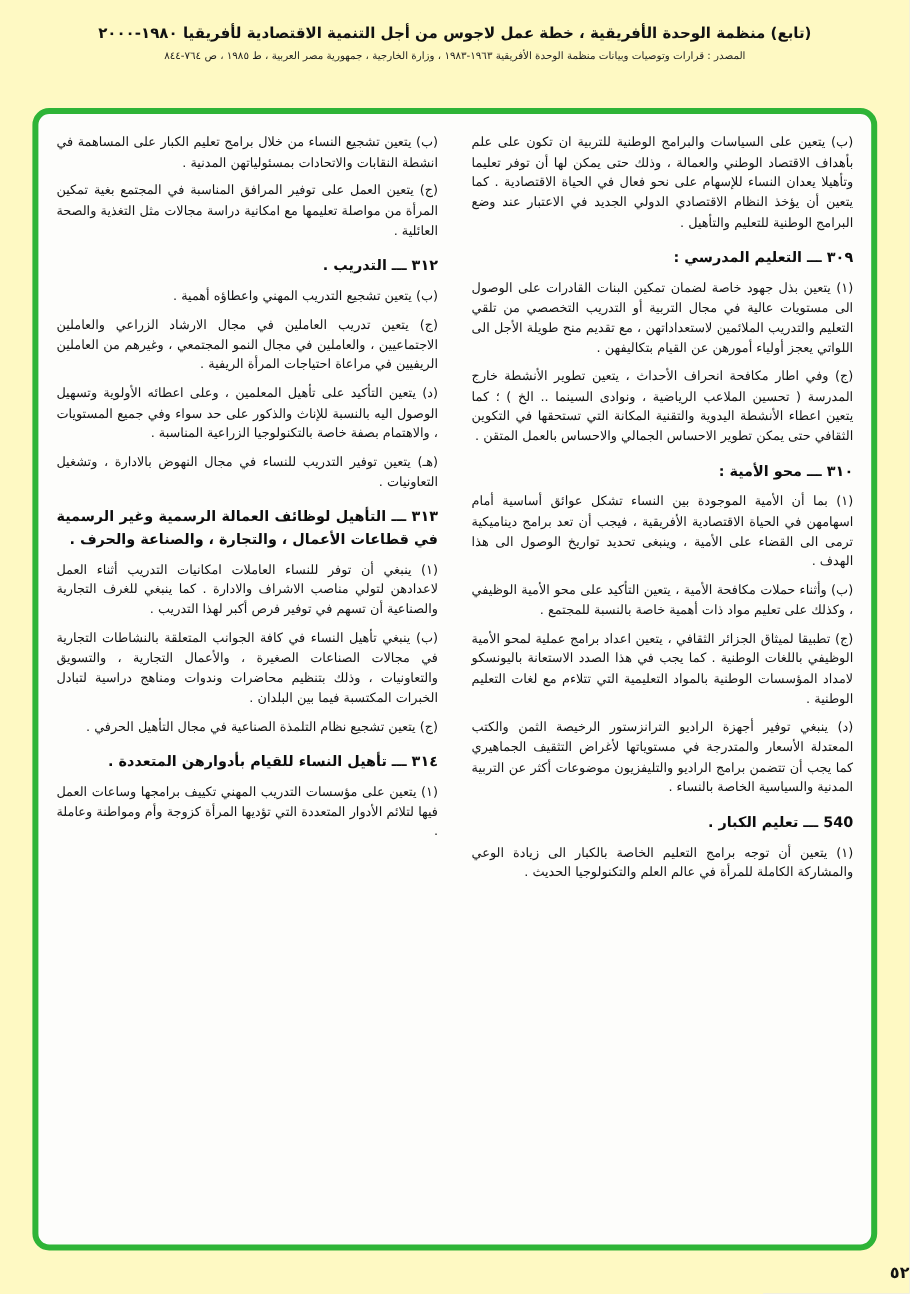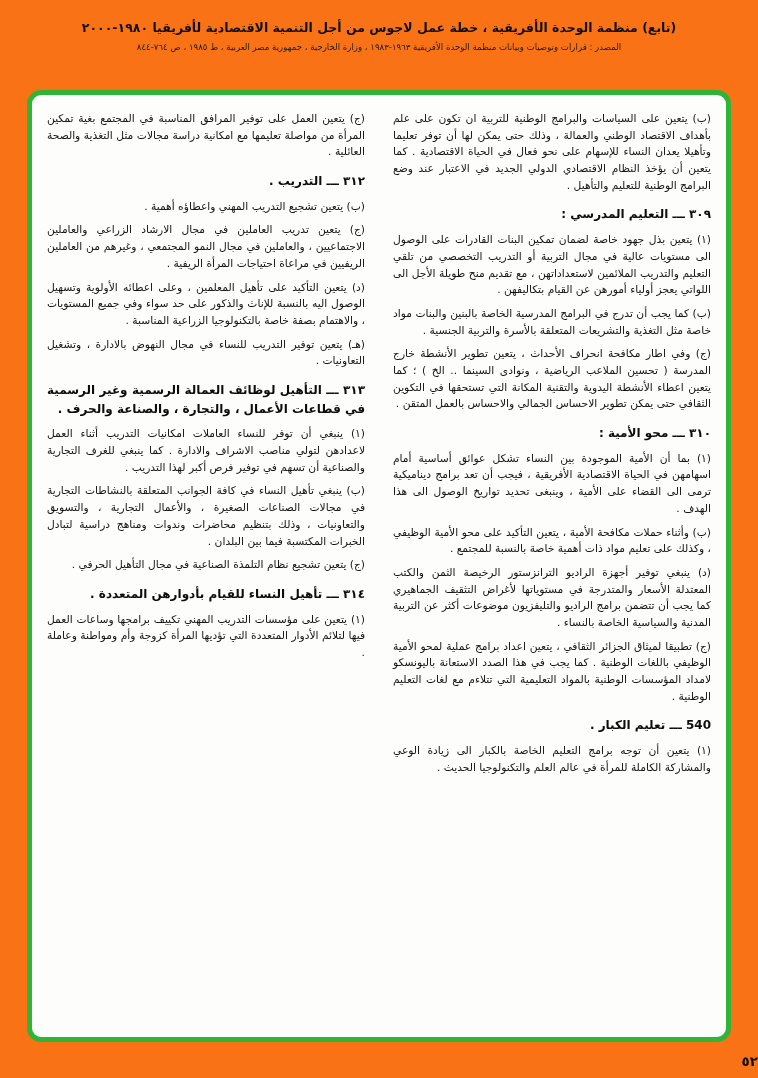--- a/index.html
+++ b/index.html
@@ -3,21 +3,21 @@
 <meta charset="utf-8">
 <style>
   * { margin: 0; padding: 0; box-sizing: border-box; }
   html, body { background: #e9e9e6; }
   body {
     width: 758px; height: 1078px;
     font-family: "DejaVu Sans", sans-serif;
   }
   .page {
     width: 758px; height: 1078px;
-    background: #f97316;
+    background: #fef9c3;
     position: relative;
     direction: rtl;
     overflow: hidden;
   }
   .doc-header {
     padding-top: 20px;
     text-align: center;
   }
   .doc-title {
     font-size: 12.5px;
@@ -78,31 +78,31 @@
     <div class="doc-title">(تابع) منظمة الوحدة الأفريقية ، خطة عمل لاجوس من أجل التنمية الاقتصادية لأفريقيا ١٩٨٠-٢٠٠٠</div>
     <div class="doc-source">المصدر : قرارات وتوصيات وبيانات منظمة الوحدة الأفريقية ١٩٦٣-١٩٨٣ ، وزارة الخارجية ، جمهورية مصر العربية ، ط ١٩٨٥ ، ص ٧٦٤-٨٤٤</div>
   </div>
 
   <div class="content-box">
     <div class="columns">
       <div class="col" id="col-right">
           <div class="para">(ب) يتعين على السياسات والبرامج الوطنية للتربية ان تكون على علم بأهداف الاقتصاد الوطني والعمالة ، وذلك حتى يمكن لها أن توفر تعليما وتأهيلا يعدان النساء للإسهام على نحو فعال في الحياة الاقتصادية . كما يتعين أن يؤخذ النظام الاقتصادي الدولي الجديد في الاعتبار عند وضع البرامج الوطنية للتعليم والتأهيل .</div>
           <div class="heading">٣٠٩ ـــ التعليم المدرسي :</div>
           <div class="para">(١) يتعين بذل جهود خاصة لضمان تمكين البنات القادرات على الوصول الى مستويات عالية في مجال التربية أو التدريب التخصصي من تلقي التعليم والتدريب الملائمين لاستعداداتهن ، مع تقديم منح طويلة الأجل الى اللواتي يعجز أولياء أمورهن عن القيام بتكاليفهن .</div>
-          <div class="para">(ب) كما يجب أن تدرج في البرامج المدرسية الخاصة بالبنين والبنات مواد خاصة مثل التغذية والتشريعات المتعلقة بالأسرة والتربية الجنسية .</div>
           <div class="para">(ج) وفي اطار مكافحة انحراف الأحداث ، يتعين تطوير الأنشطة خارج المدرسة ( تحسين الملاعب الرياضية ، ونوادى السينما .. الخ ) ؛ كما يتعين اعطاء الأنشطة اليدوية والتقنية المكانة التي تستحقها في التكوين الثقافي حتى يمكن تطوير الاحساس الجمالي والاحساس بالعمل المتقن .</div>
           <div class="heading">٣١٠ ـــ محو الأمية :</div>
           <div class="para">(١) بما أن الأمية الموجودة بين النساء تشكل عوائق أساسية أمام اسهامهن في الحياة الاقتصادية الأفريقية ، فيجب أن تعد برامج ديناميكية ترمى الى القضاء على الأمية ، وينبغى تحديد تواريخ الوصول الى هذا الهدف .</div>
           <div class="para">(ب) وأثناء حملات مكافحة الأمية ، يتعين التأكيد على محو الأمية الوظيفي ، وكذلك على تعليم مواد ذات أهمية خاصة بالنسبة للمجتمع .</div>
+          <div class="para">(ج) تطبيقا لميثاق الجزائر الثقافي ، يتعين اعداد برامج عملية لمحو الأمية الوظيفي باللغات الوطنية . كما يجب في هذا الصدد الاستعانة باليونسكو لامداد المؤسسات الوطنية بالمواد التعليمية التي تتلاءم مع لغات التعليم الوطنية .</div>
           <div class="para">(د) ينبغي توفير أجهزة الراديو الترانزستور الرخيصة الثمن والكتب المعتدلة الأسعار والمتدرجة في مستوياتها لأغراض التثقيف الجماهيري كما يجب أن تتضمن برامج الراديو والتليفزيون موضوعات أكثر عن التربية المدنية والسياسية الخاصة بالنساء .</div>
-          <div class="para">(ج) تطبيقا لميثاق الجزائر الثقافي ، يتعين اعداد برامج عملية لمحو الأمية الوظيفي باللغات الوطنية . كما يجب في هذا الصدد الاستعانة باليونسكو لامداد المؤسسات الوطنية بالمواد التعليمية التي تتلاءم مع لغات التعليم الوطنية .</div>
           <div class="heading">540 ـــ تعليم الكبار .</div>
           <div class="para">(١) يتعين أن توجه برامج التعليم الخاصة بالكبار الى زيادة الوعي والمشاركة الكاملة للمرأة في عالم العلم والتكنولوجيا الحديث .</div>
         </div>
       <div class="col" id="col-left">
+          <div class="para">(ب) يتعين تشجيع النساء من خلال برامج تعليم الكبار على المساهمة في انشطة النقابات والاتحادات بمسئولياتهن المدنية .</div>
           <div class="para">(ج) يتعين العمل على توفير المرافق المناسبة في المجتمع بغية تمكين المرأة من مواصلة تعليمها مع امكانية دراسة مجالات مثل التغذية والصحة العائلية .</div>
           <div class="heading">٣١٢ ـــ التدريب .</div>
           <div class="para">(ب) يتعين تشجيع التدريب المهني واعطاؤه أهمية .</div>
           <div class="para">(ج) يتعين تدريب العاملين في مجال الارشاد الزراعي والعاملين الاجتماعيين ، والعاملين في مجال النمو المجتمعي ، وغيرهم من العاملين الريفيين في مراعاة احتياجات المرأة الريفية .</div>
           <div class="para">(د) يتعين التأكيد على تأهيل المعلمين ، وعلى اعطائه الأولوية وتسهيل الوصول اليه بالنسبة للإناث والذكور على حد سواء وفي جميع المستويات ، والاهتمام بصفة خاصة بالتكنولوجيا الزراعية المناسبة .</div>
           <div class="para">(هـ) يتعين توفير التدريب للنساء في مجال النهوض بالادارة ، وتشغيل التعاونيات .</div>
           <div class="heading">٣١٣ ـــ التأهيل لوظائف العمالة الرسمية وغير الرسمية في قطاعات الأعمال ، والتجارة ، والصناعة والحرف .</div>
           <div class="para">(١) ينبغي أن توفر للنساء العاملات امكانيات التدريب أثناء العمل لاعدادهن لتولي مناصب الاشراف والادارة . كما ينبغي للغرف التجارية والصناعية أن تسهم في توفير فرص أكبر لهذا التدريب .</div>
           <div class="para">(ب) ينبغي تأهيل النساء في كافة الجوانب المتعلقة بالنشاطات التجارية في مجالات الصناعات الصغيرة ، والأعمال التجارية ، والتسويق والتعاونيات ، وذلك بتنظيم محاضرات وندوات ومناهج دراسية لتبادل الخبرات المكتسبة فيما بين البلدان .</div>
           <div class="para">(ج) يتعين تشجيع نظام التلمذة الصناعية في مجال التأهيل الحرفي .</div>

